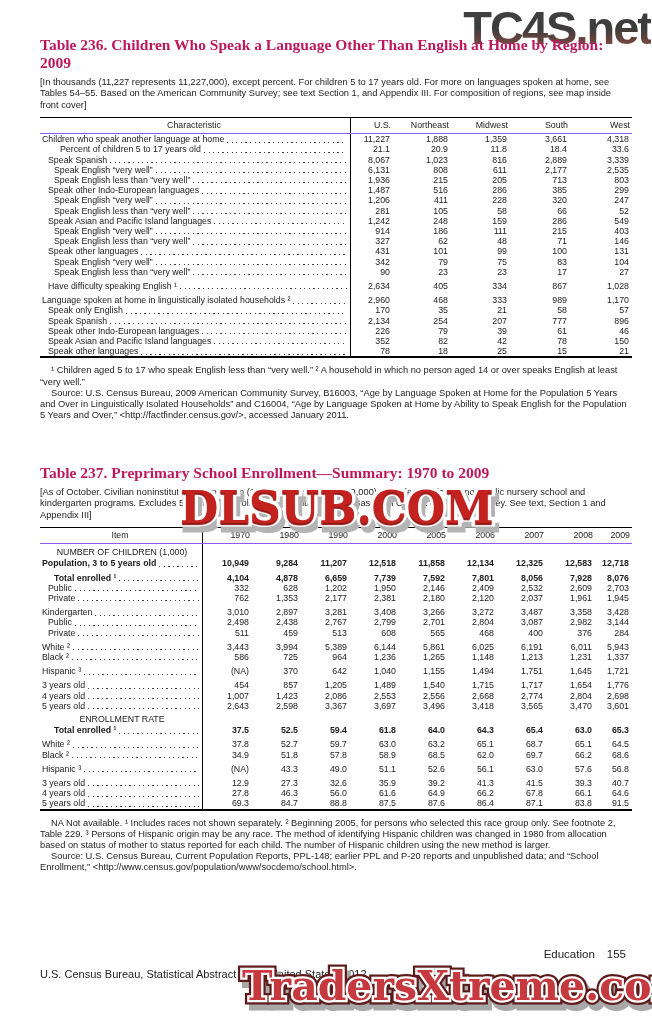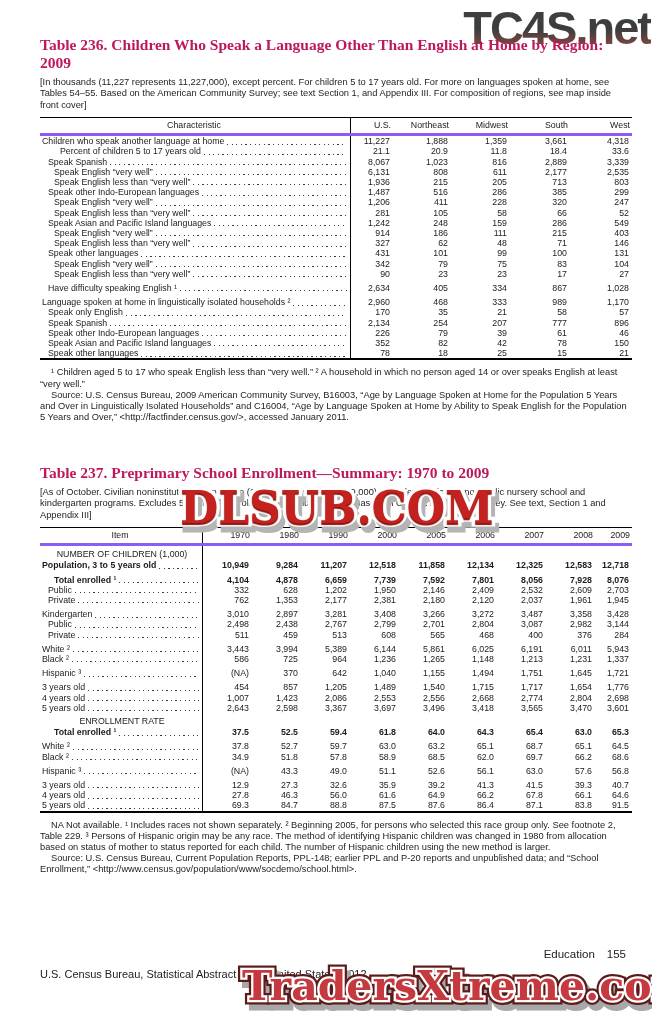--- a/index.html
+++ b/index.html
@@ -37,21 +37,21 @@
   }
   p.note{font-size:9.3px; line-height:11.4px; margin:0 0 6px 0; color:#1d1d1d;}
   p.fn{font-size:9.3px; line-height:11.2px; margin:0; text-indent:11px; color:#1d1d1d;}
   
   table.data{
     width:100%; border-collapse:collapse; table-layout:fixed;
     border-top:1.5px solid #000; border-bottom:2px solid #000;
     font-size:8.8px; margin:0 0 7px 0;
   }
   table.data th{
-    font-weight:normal; border-bottom:3px solid #8b5cf6;
+    font-weight:normal; border-bottom:1px solid #8b5cf6;
     padding:2px 2px 2px 0; line-height:11px; vertical-align:bottom;
   }
   th.stub-h{text-align:center;}
   th.numh{text-align:right; padding-right:3px;}
   th.first, td.first{border-left:1px solid #000;}
   td{padding:0; line-height:10.2px; vertical-align:bottom;}
   td.num{text-align:right; padding-right:3px; white-space:nowrap;}
   td.stub .stubflex{display:flex; align-items:flex-end;}
   td.stub .lab{white-space:nowrap;}
   td.stub .lead{

